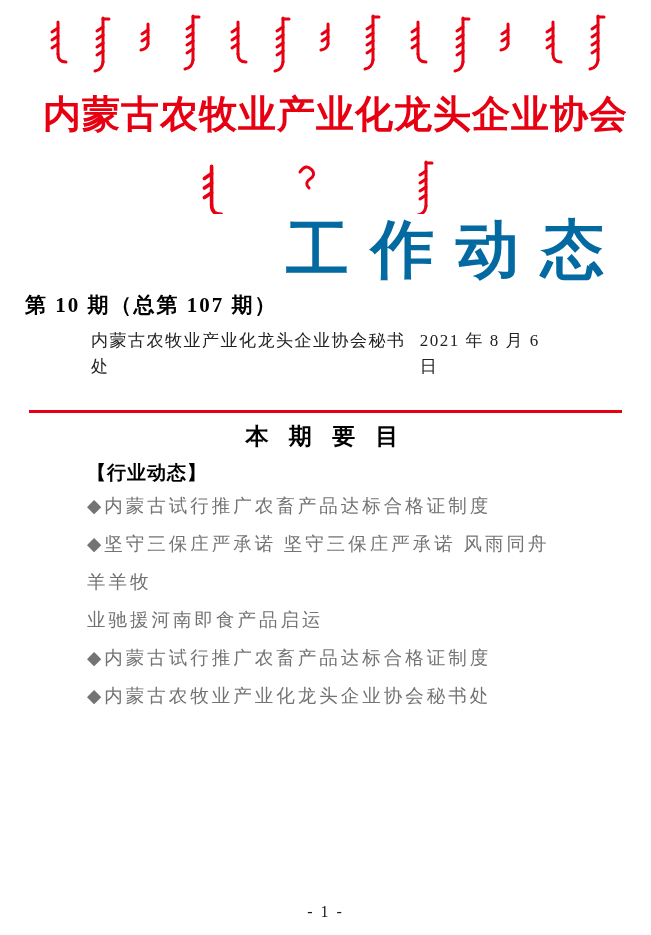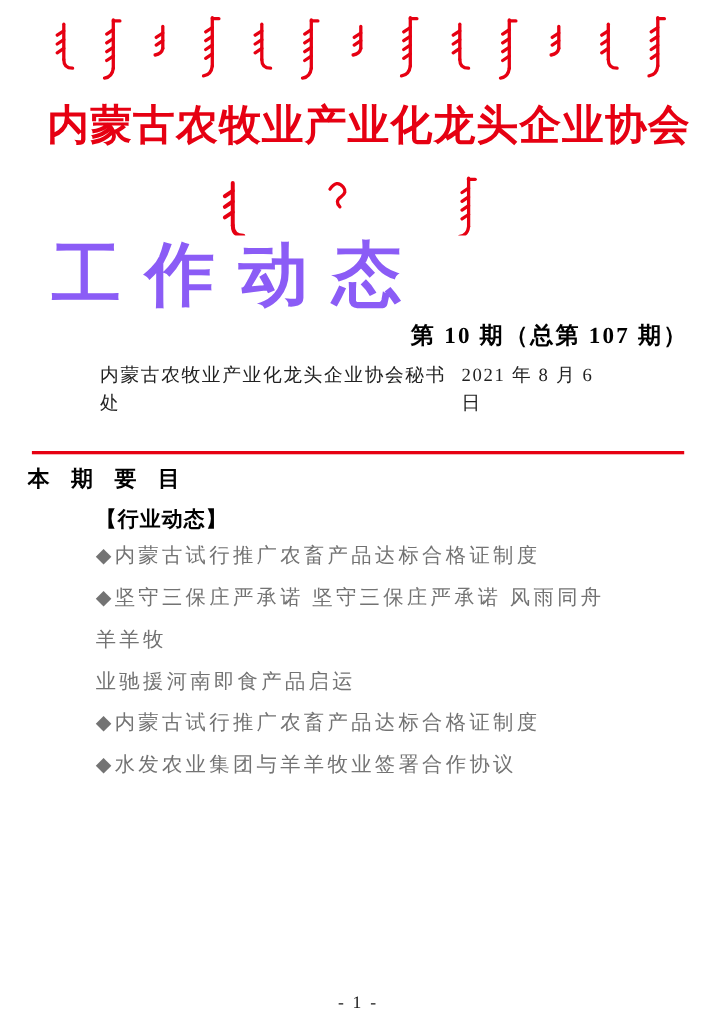--- a/index.html
+++ b/index.html
@@ -9,35 +9,35 @@
     font-family:"Liberation Serif","DejaVu Serif",serif;
   }
   
   .mong-top{display:block;margin:14px auto 0;}
   .org-title{
     margin:8px 18px 0;text-align:center;white-space:nowrap;
     font-size:38px;font-weight:bold;color:#e60012;letter-spacing:1px;line-height:60px;
   }
   .mong-sub{display:block;margin:16px auto 0;}
   .bulletin-title{
-    margin:0;text-align:left;font-size:63px;font-weight:bold;color:#8b5cf6;
+    margin:0;text-align:right;font-size:63px;font-weight:bold;color:#0369a1;
     letter-spacing:22px;text-indent:22px;line-height:72px;
   }
   .issue-line{
-    margin-top:4px;text-align:right;font-size:21px;font-weight:bold;
+    margin-top:4px;text-align:left;font-size:21px;font-weight:bold;
     color:#000;letter-spacing:2px;line-height:30px;
   }
   .pub-row{
     display:flex;justify-content:space-between;align-items:baseline;
     padding:0 64px 0 66px;margin-top:8px;font-size:17px;line-height:26px;letter-spacing:1.5px;color:#222;
   }
   .red-rule{height:3px;background:#e60012;border:0;margin:30px 4px 0;}
   
   .toc-head{
-    margin:8px 0 0;font-size:20px;font-weight:bold;color:#000;
+    margin:8px 0 0;text-align:center;font-size:23px;font-weight:bold;color:#000;
     letter-spacing:7px;line-height:30px;
     font-family:"Liberation Sans","DejaVu Sans",sans-serif;
   }
   .toc{padding:0 62px;}
   .sec-title{
     margin:8px 0 0;font-size:19px;font-weight:bold;color:#000;line-height:28px;letter-spacing:1px;
     font-family:"Liberation Sans","DejaVu Sans",sans-serif;
   }
   .toc-item{margin:0;font-size:18.5px;line-height:38px;letter-spacing:3px;color:#737373;}
   .toc-item .ln{display:block;}
@@ -136,21 +136,21 @@
         <p class="toc-item">
           <span class="ln">◆坚守三保庄严承诺 坚守三保庄严承诺 风雨同舟羊羊牧</span>
           <span class="ln">业驰援河南即食产品启运</span>
         </p>
 
         <p class="toc-item">
           <span class="ln">◆内蒙古试行推广农畜产品达标合格证制度</span>
         </p>
 
         <p class="toc-item">
-          <span class="ln">◆水发农业集团与羊羊牧业签署合作协议</span>
+          <span class="ln">◆内蒙古农牧业产业化龙头企业协会秘书处</span>
         </p>
       </section>
 
 
     </div>
   </main>
 
   <footer>
     <div class="page-number">- 1 -</div>
   </footer>

